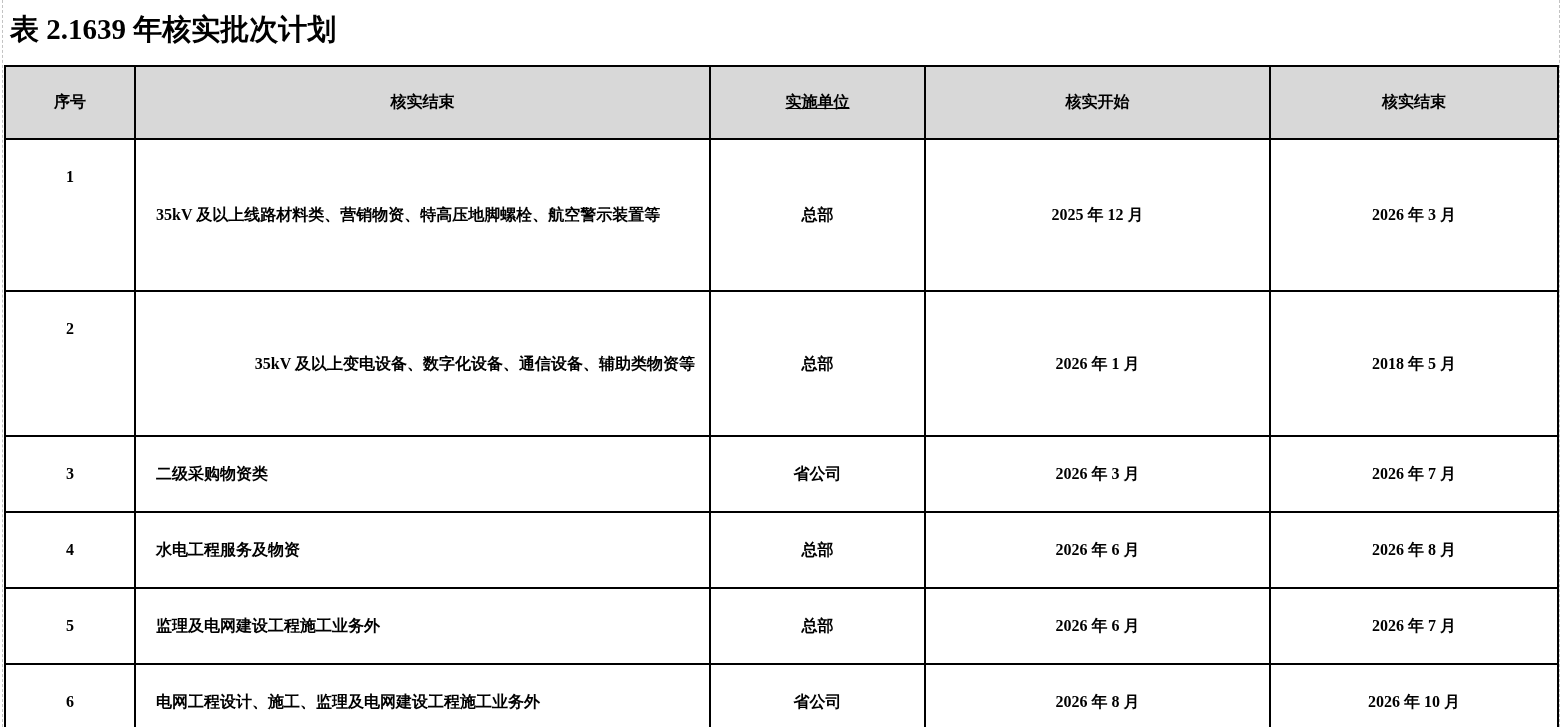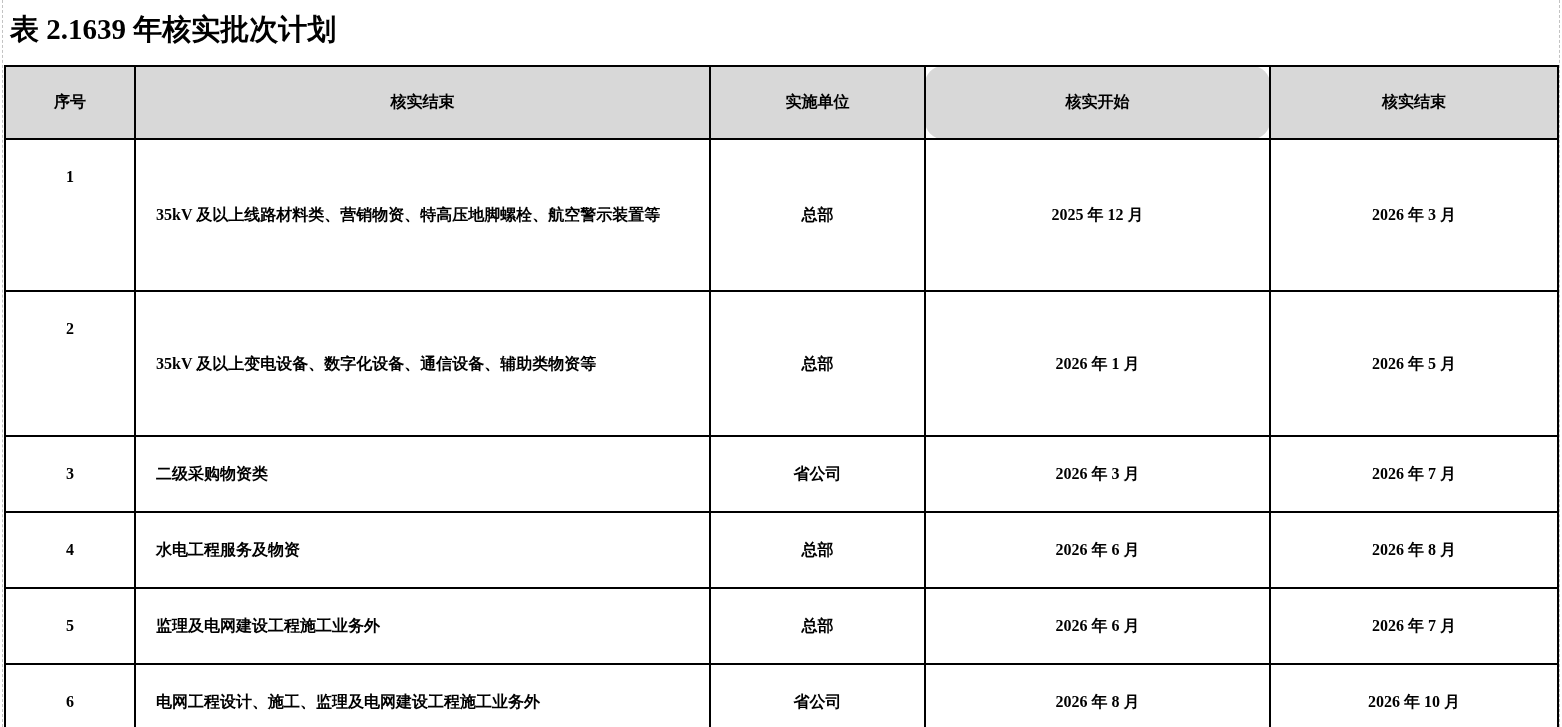--- a/index.html
+++ b/index.html
@@ -63,39 +63,39 @@
     <col style="width:130px">
     <col style="width:575px">
     <col style="width:215px">
     <col style="width:345px">
     <col style="width:288px">
   </colgroup>
   <thead>
     <tr>
       <th style="background: rgb(216, 216, 216); border-color: rgb(0, 0, 0);">序号</th>
       <th style="background: rgb(216, 216, 216); border-color: rgb(0, 0, 0);">核实结束</th>
-      <th style="background: rgb(216, 216, 216); border-color: rgb(0, 0, 0);">实施单位</th>
-      <th style="background: rgb(216, 216, 216); border-color: rgb(0, 0, 0); border-radius: 18px;">核实开始</th>
+      <th style="background: rgb(216, 216, 216); border-color: rgb(0, 0, 0); text-decoration: underline;">实施单位</th>
+      <th style="background: rgb(216, 216, 216); border-color: rgb(0, 0, 0);">核实开始</th>
       <th style="background: rgb(216, 216, 216); border-color: rgb(0, 0, 0); margin-top: 43px;">核实结束</th>
     </tr>
   </thead>
   <tbody id="table-body">
       <tr class="r0">
     <td class="no" style="border-color: rgb(0, 0, 0);">1</td>
     <td class="batch" style="border-color: rgb(0, 0, 0); border-radius: 26px;">35kV 及以上线路材料类、营销物资、特高压地脚螺栓、航空警示装置等</td>
     <td class="center" style="border-color: rgb(0, 0, 0);">总部</td>
     <td class="center" style="border-color: rgb(0, 0, 0); font-family: Liberation Serif, serif;">2025 年 12 月</td>
     <td class="center" style="border-color: rgb(0, 0, 0);">2026 年 3 月</td>
   </tr>
       <tr class="r1">
     <td class="no" style="border-color: rgb(0, 0, 0);">2</td>
-    <td class="batch" style="border-color: rgb(0, 0, 0);">35kV 及以上变电设备、数字化设备、通信设备、辅助类物资等</td>
+    <td class="batch" style="border-color: rgb(0, 0, 0); text-align: right;">35kV 及以上变电设备、数字化设备、通信设备、辅助类物资等</td>
     <td class="center" style="border-color: rgb(0, 0, 0);">总部</td>
     <td class="center" style="border-color: rgb(0, 0, 0);">2026 年 1 月</td>
-    <td class="center" style="border-color: rgb(0, 0, 0);">2026 年 5 月</td>
+    <td class="center" style="border-color: rgb(0, 0, 0);">2018 年 5 月</td>
   </tr>
       <tr class="r2">
     <td class="no" style="border-color: rgb(0, 0, 0);">3</td>
     <td class="batch" style="border-color: rgb(0, 0, 0);">二级采购物资类</td>
     <td class="center" style="border-color: rgb(0, 0, 0);">省公司</td>
     <td class="center" style="border-color: rgb(0, 0, 0);">2026 年 3 月</td>
     <td class="center" style="border-color: rgb(0, 0, 0);">2026 年 7 月</td>
   </tr>
       <tr class="r3">
     <td class="no" style="border-color: rgb(0, 0, 0);">4</td>

